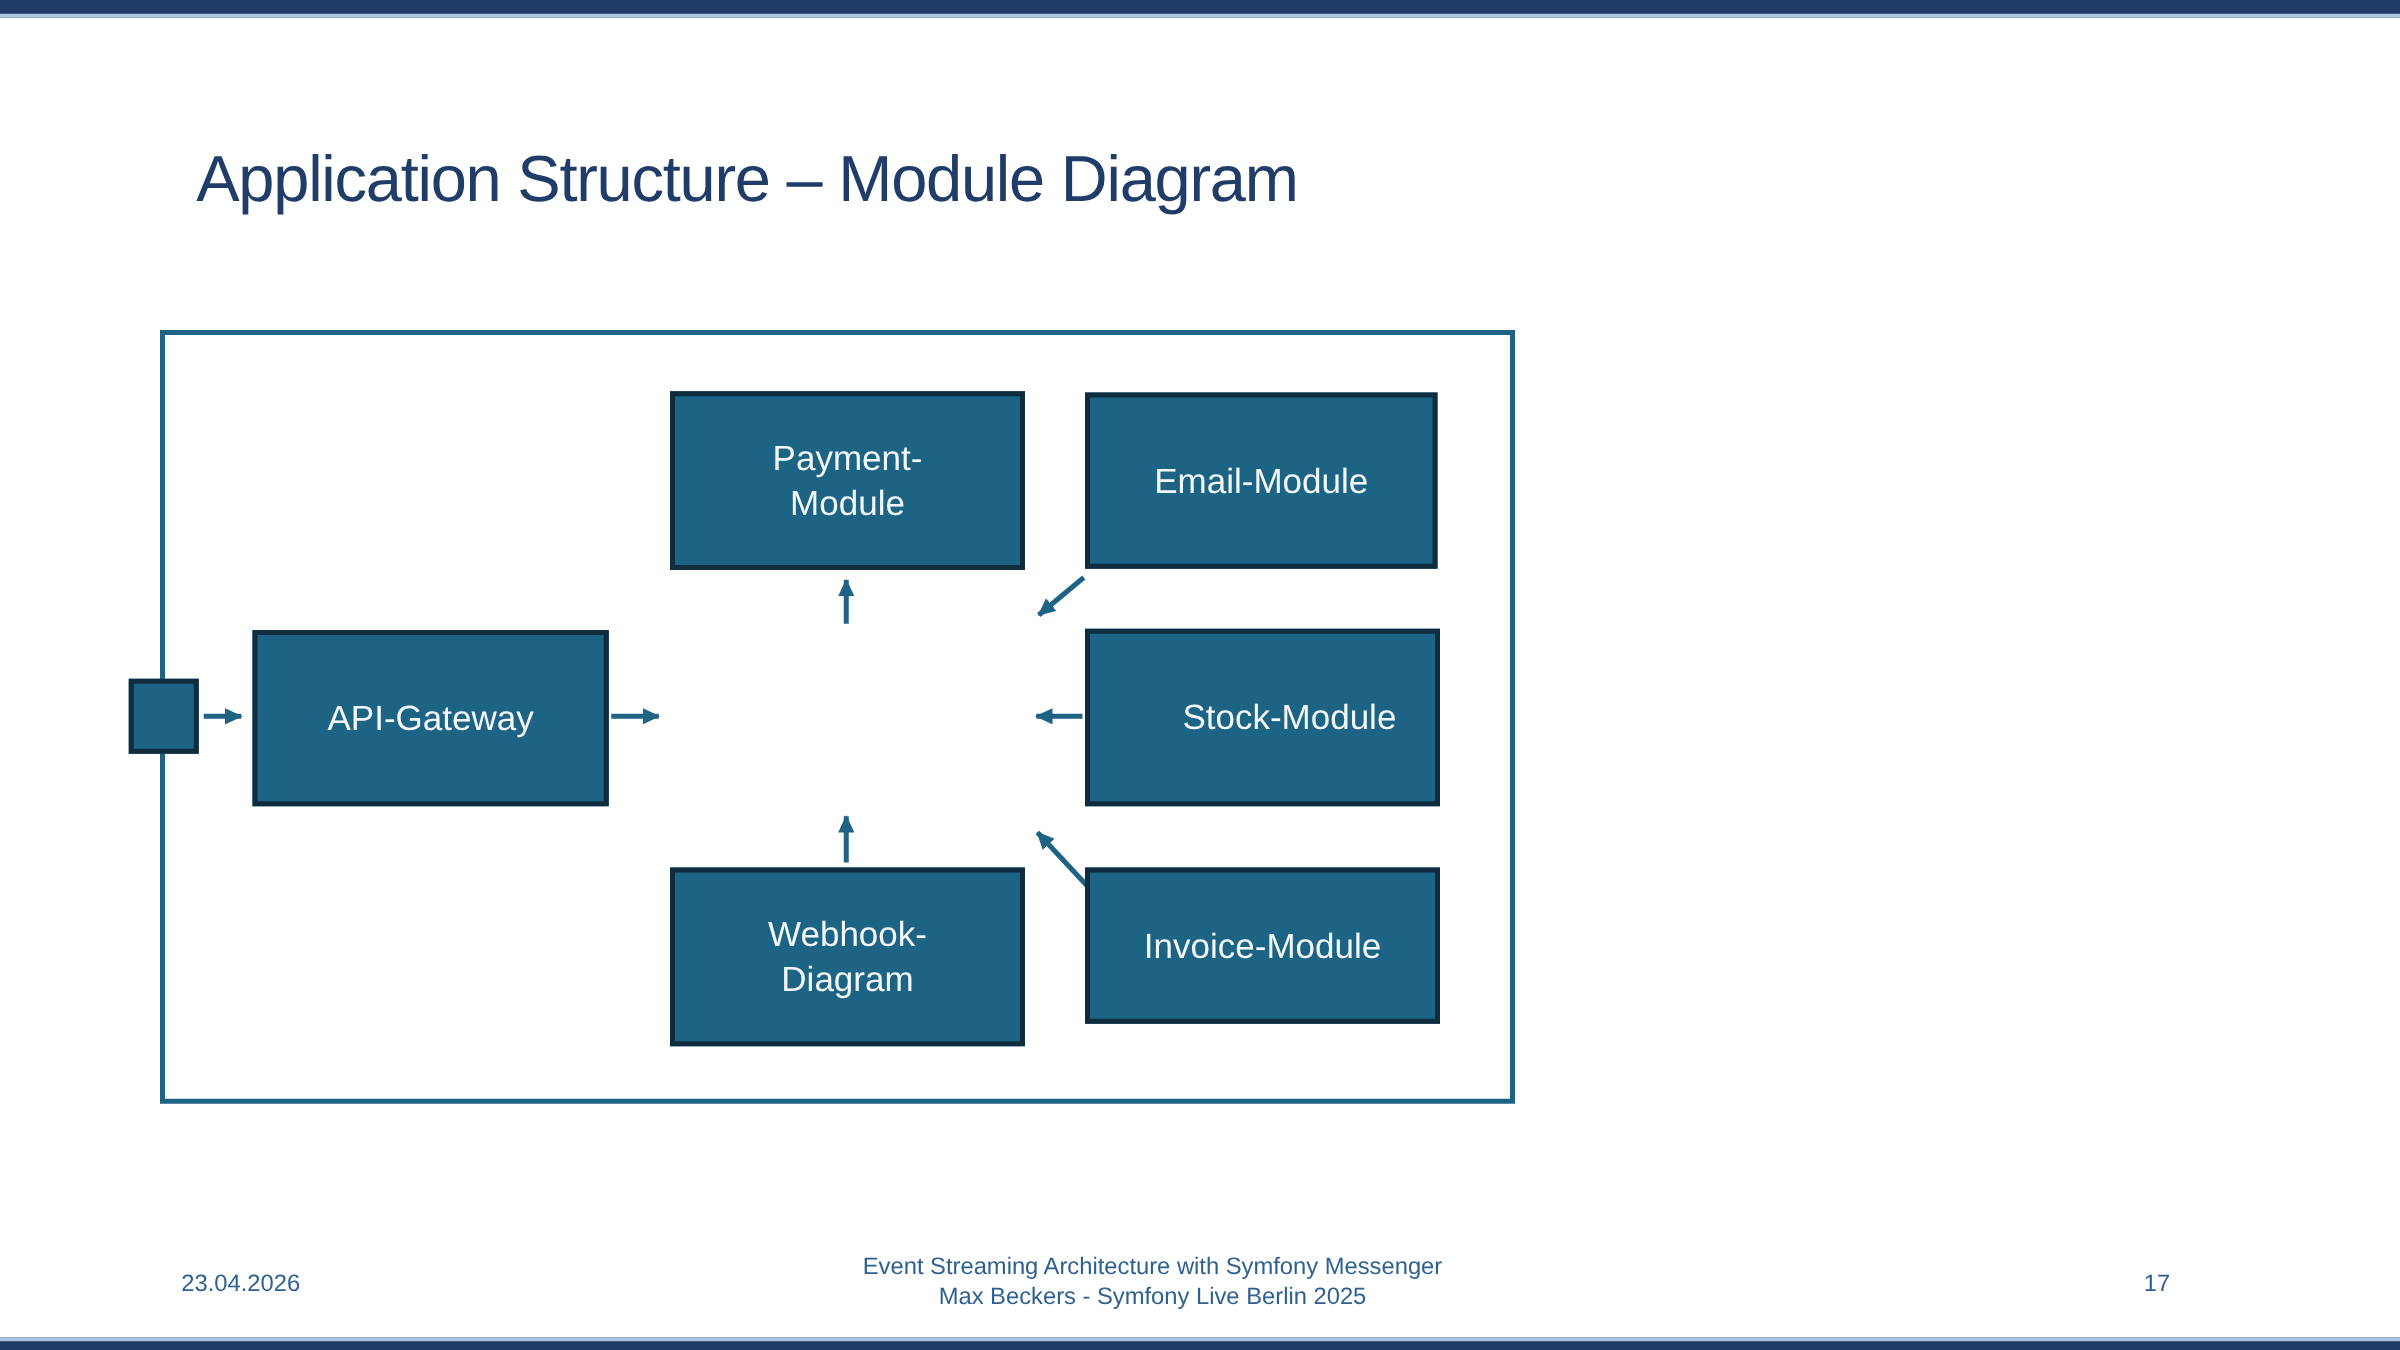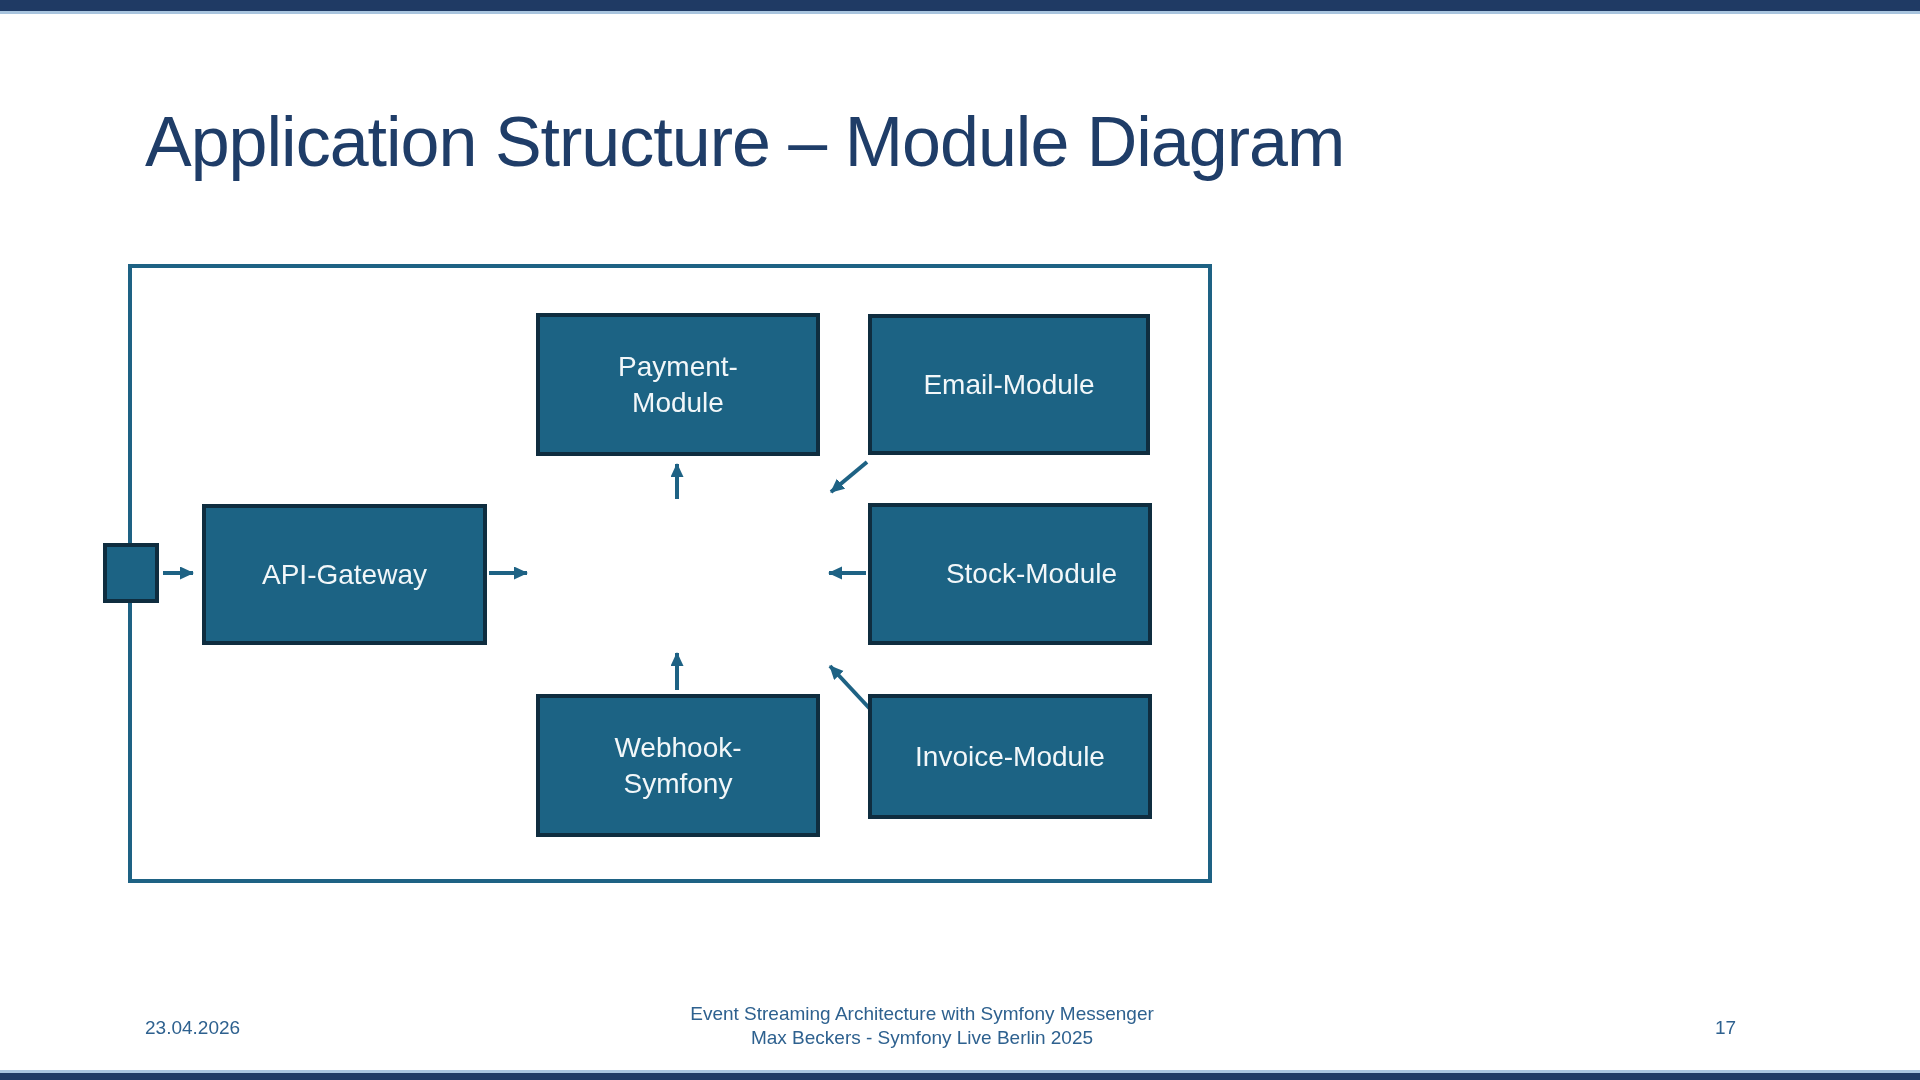--- a/index.html
+++ b/index.html
@@ -11,22 +11,22 @@
   .top-bar{
     position:absolute;left:0;top:0;width:1920px;height:11px;
     background:var(--bar,#1F3A64);border-bottom:3px solid var(--bar-underline,#A8C4DE);
   }
   .bottom-bar{
     position:absolute;left:0;bottom:0;width:1920px;height:7px;
     background:var(--bar,#1F3A64);border-top:3px solid var(--bar-underline,#A8C4DE);
   }
   
   .title{
-    position:absolute;left:145px;top:104px;margin:0;
-    font-size:70px;font-weight:400;letter-spacing:-1px;line-height:1.1;
+    position:absolute;left:145px;top:104px;margin:12px;
+    font-size:52px;font-weight:400;letter-spacing:-1px;line-height:1.1;
     color:var(--title,#1F3D68);white-space:nowrap;
   }
   
   .diagram{position:absolute;left:0;top:0;width:1920px;height:1080px;}
   .outer-rect{
     position:absolute;left:128px;top:264px;width:1084px;height:619px;
     border:4px solid var(--outline,#1E6284);box-sizing:border-box;background:transparent;
   }
   .entry-square{
     position:absolute;left:103px;top:543px;width:56px;height:60px;
@@ -93,21 +93,21 @@
 
       <line x1="871" y1="710" x2="830" y2="666" marker-end="url(#ah)"></line>
     </svg>
 
     <div class="node node-payment">Payment-
 Module</div>
     <div class="node node-email">Email-Module</div>
     <div class="node node-api">API-Gateway</div>
     <div class="node node-stock">Stock-Module</div>
     <div class="node node-webhook">Webhook-
-Symfony</div>
+Diagram</div>
     <div class="node node-invoice">Invoice-Module</div>
   </div>
 
   <div class="footer-date">23.04.2026</div>
 
   <div class="footer-center">
     <div>Event Streaming Architecture with Symfony Messenger</div>
     <div>Max Beckers - Symfony Live Berlin 2025</div>
   </div>
 

